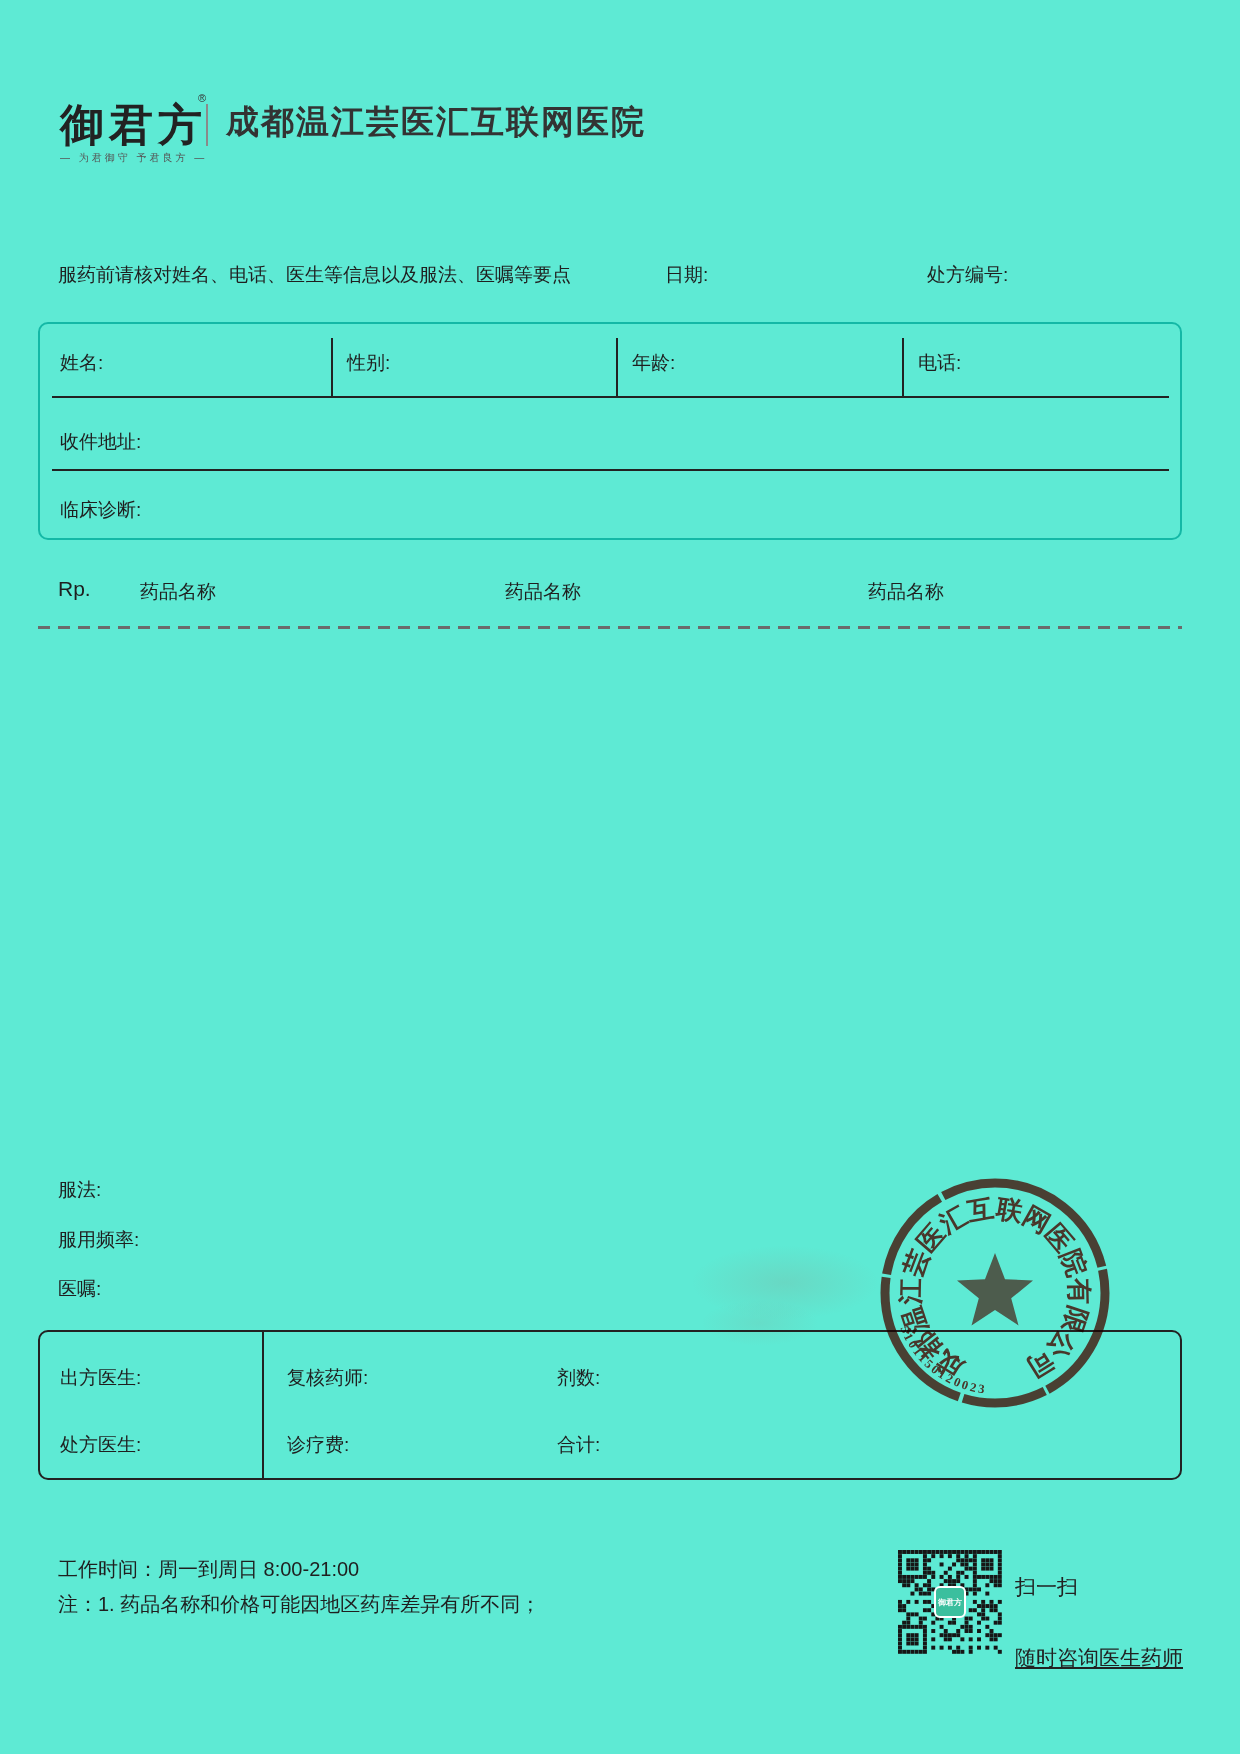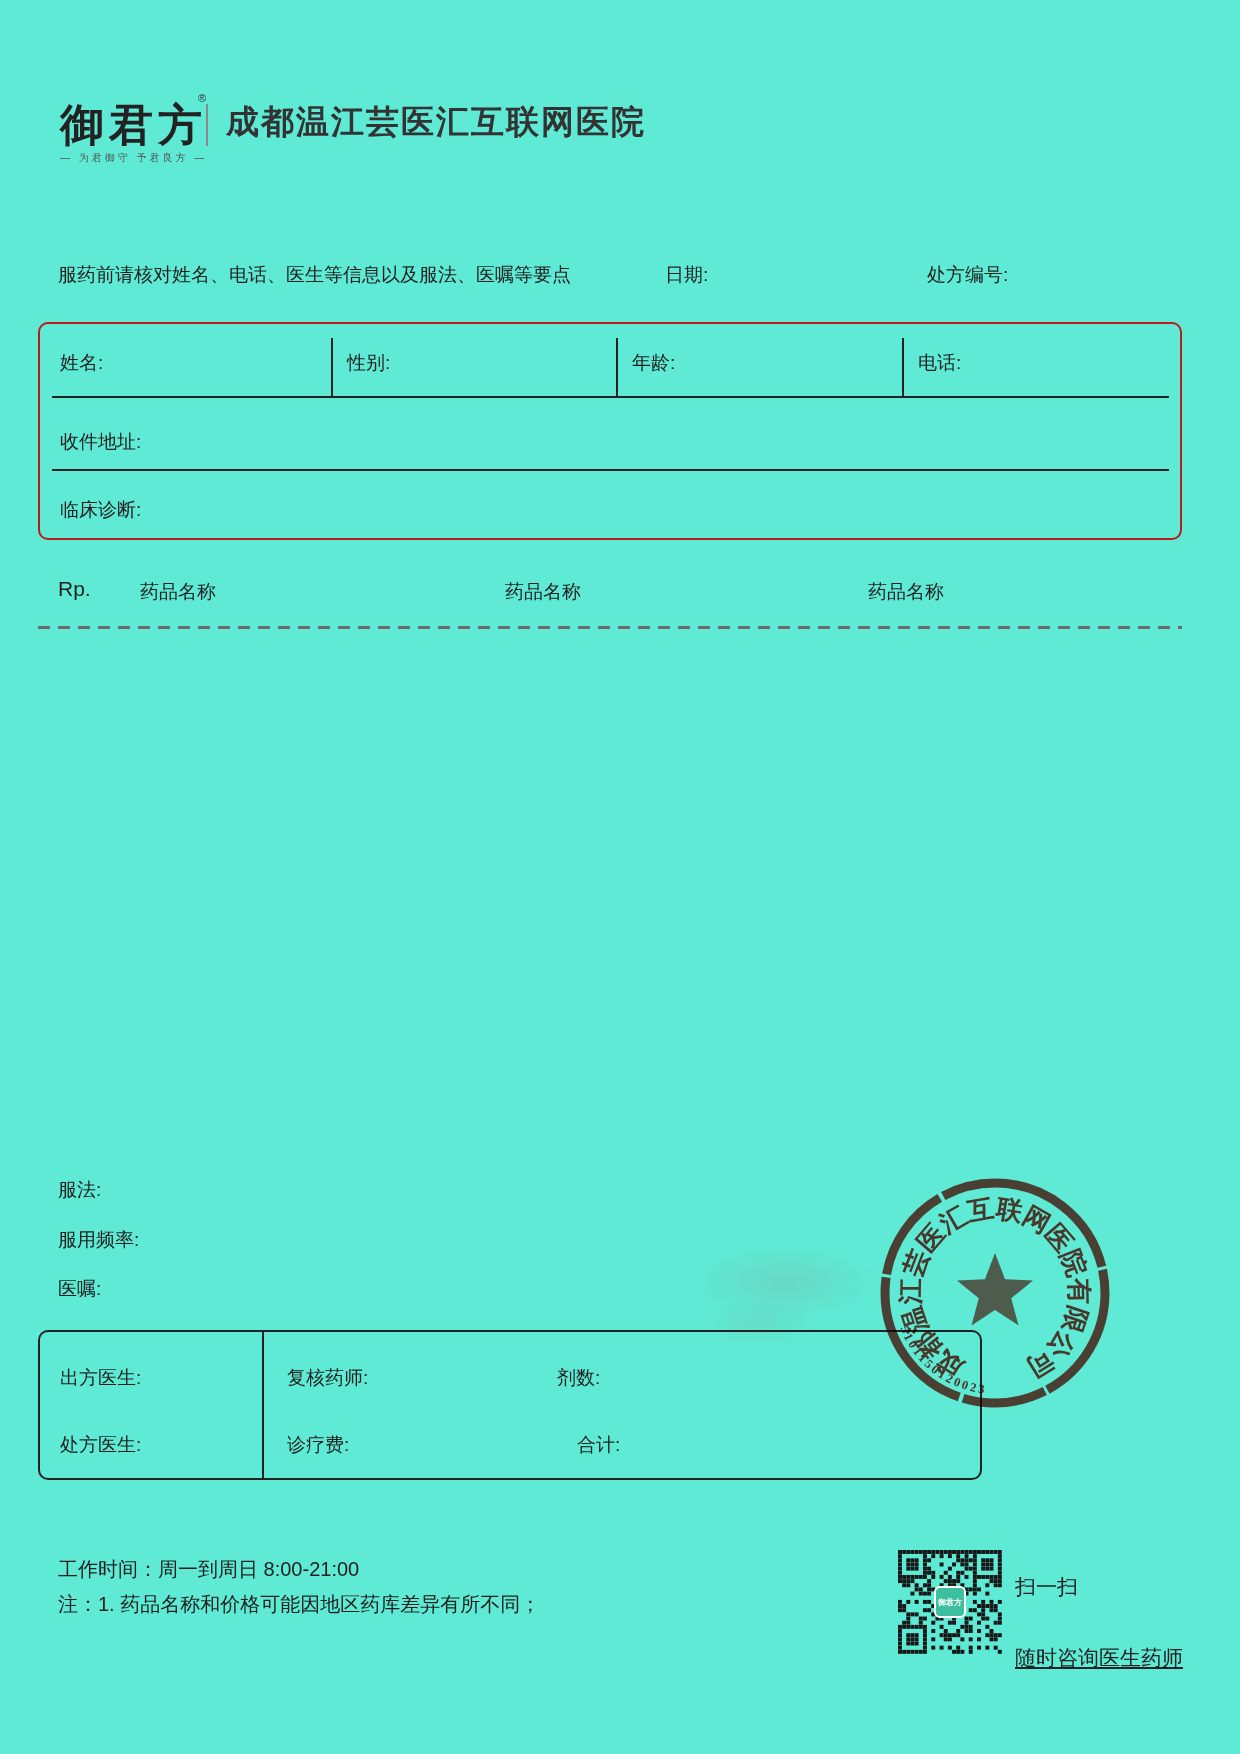--- a/index.html
+++ b/index.html
@@ -15,36 +15,36 @@
   .logo-side{left:206px;top:104px;width:2px;height:42px;background:#8a8a8a;}
   .logo-tagline{left:60px;top:151px;font-size:10px;letter-spacing:3px;color:#555;}
   .hospital-title{left:226px;top:100px;font-size:33px;font-weight:700;letter-spacing:2px;color:#333;}
 
   
   .notice{left:58px;top:262px;}
   .date-label{left:665px;top:262px;}
   .rxno-label{left:927px;top:262px;}
 
   
-  .patient-box{left:38px;top:322px;width:1144px;height:218px;border:2px solid #b91c1c;border-radius:10px;box-sizing:border-box;}
+  .patient-box{left:38px;top:322px;width:1144px;height:218px;border:2px solid #14b8a6;border-radius:10px;box-sizing:border-box;}
   .pb-div{position:absolute;top:14px;width:2px;height:58px;background:#222;}
   .pb-hline{position:absolute;left:12px;width:1117px;height:2px;background:#222;}
 
   
   .rp-label{left:58px;top:577px;font-size:21px;color:#1f1f1f;}
   .dashed{left:38px;top:626px;width:1144px;height:3px;
           background:repeating-linear-gradient(90deg,#6b6b6b 0 12px,transparent 12px 20px);}
 
   
   .fufa{left:58px;top:1177px;}
   .pinlv{left:58px;top:1227px;}
   .yizhu{left:58px;top:1276px;}
 
   
-  .signoff-box{left:38px;top:1330px;width:944px;height:150px;border:2px solid #222;border-radius:10px;box-sizing:border-box;}
+  .signoff-box{left:38px;top:1330px;width:1144px;height:150px;border:2px solid #222;border-radius:10px;box-sizing:border-box;}
   .so-div{position:absolute;left:222px;top:0;width:2px;height:146px;background:#222;}
 
   
   .stamp{left:875px;top:1173px;width:240px;height:240px;mix-blend-mode:multiply;opacity:.93;}
   .stamp-ch{font-weight:700;text-anchor:middle;dominant-baseline:central;
             font-family:"Liberation Serif","DejaVu Serif",serif;}
   .smudge1{left:690px;top:1245px;width:190px;height:75px;
            background:radial-gradient(ellipse at center,rgba(195,60,48,.10),rgba(195,60,48,0) 70%);}
   .smudge2{left:700px;top:1300px;width:120px;height:46px;
            background:radial-gradient(ellipse at center,rgba(195,60,48,.07),rgba(195,60,48,0) 70%);}
@@ -102,21 +102,21 @@
   <div class="abs smudge1"></div>
   <div class="abs smudge2"></div>
 
   <div class="abs signoff-box">
     <div class="so-div"></div>
     <div class="abs lbl" style="left:20px;top:33px;">出方医生:</div>
     <div class="abs lbl" style="left:247px;top:33px;">复核药师:</div>
     <div class="abs lbl" style="left:517px;top:33px;">剂数:</div>
     <div class="abs lbl" style="left:20px;top:100px;">处方医生:</div>
     <div class="abs lbl" style="left:247px;top:100px;">诊疗费:</div>
-    <div class="abs lbl" style="left:517px;top:100px;margin-left:20px;">合计:</div>
+    <div class="abs lbl" style="left:517px;top:100px;">合计:</div>
   </div>
 
   <svg class="abs stamp" id="stamp-svg" viewBox="0 0 240 240">
     <circle id="stamp-ring" cx="120" cy="120" r="110" fill="none" stroke-width="9" stroke-dasharray="118 3 84 4 152 3 96 4 200 3" opacity=".95" stroke="#bf2d23"></circle>
     <polygon id="stamp-star" points="120,80 130,106.2 158,107.6 136.2,125.3 143.5,152.4 120,137 96.5,152.4 103.8,125.3 82,107.6 110,106.2" opacity=".8" fill="#bf2d23"></polygon>
     <g id="stamp-texts">
         <text x="75.4867818044108" y="191.2360400771398" class="stamp-ch" font-size="26" fill="#bf2d23" transform="rotate(212 75.4867818044108 191.2360400771398)">成</text>
         <text x="54.04850791563075" y="172.02307845413785" class="stamp-ch" font-size="26" fill="#bf2d23" transform="rotate(231.73333333333335 54.04850791563075 172.02307845413785)">都</text>
         <text x="40.356332873441005" y="146.6999304612178" class="stamp-ch" font-size="26" fill="#bf2d23" transform="rotate(251.46666666666667 40.356332873441005 146.6999304612178)">温</text>
         <text x="36.01842258811298" y="118.24083672979806" class="stamp-ch" font-size="26" fill="#bf2d23" transform="rotate(271.2 36.01842258811298 118.24083672979806)">江</text>

